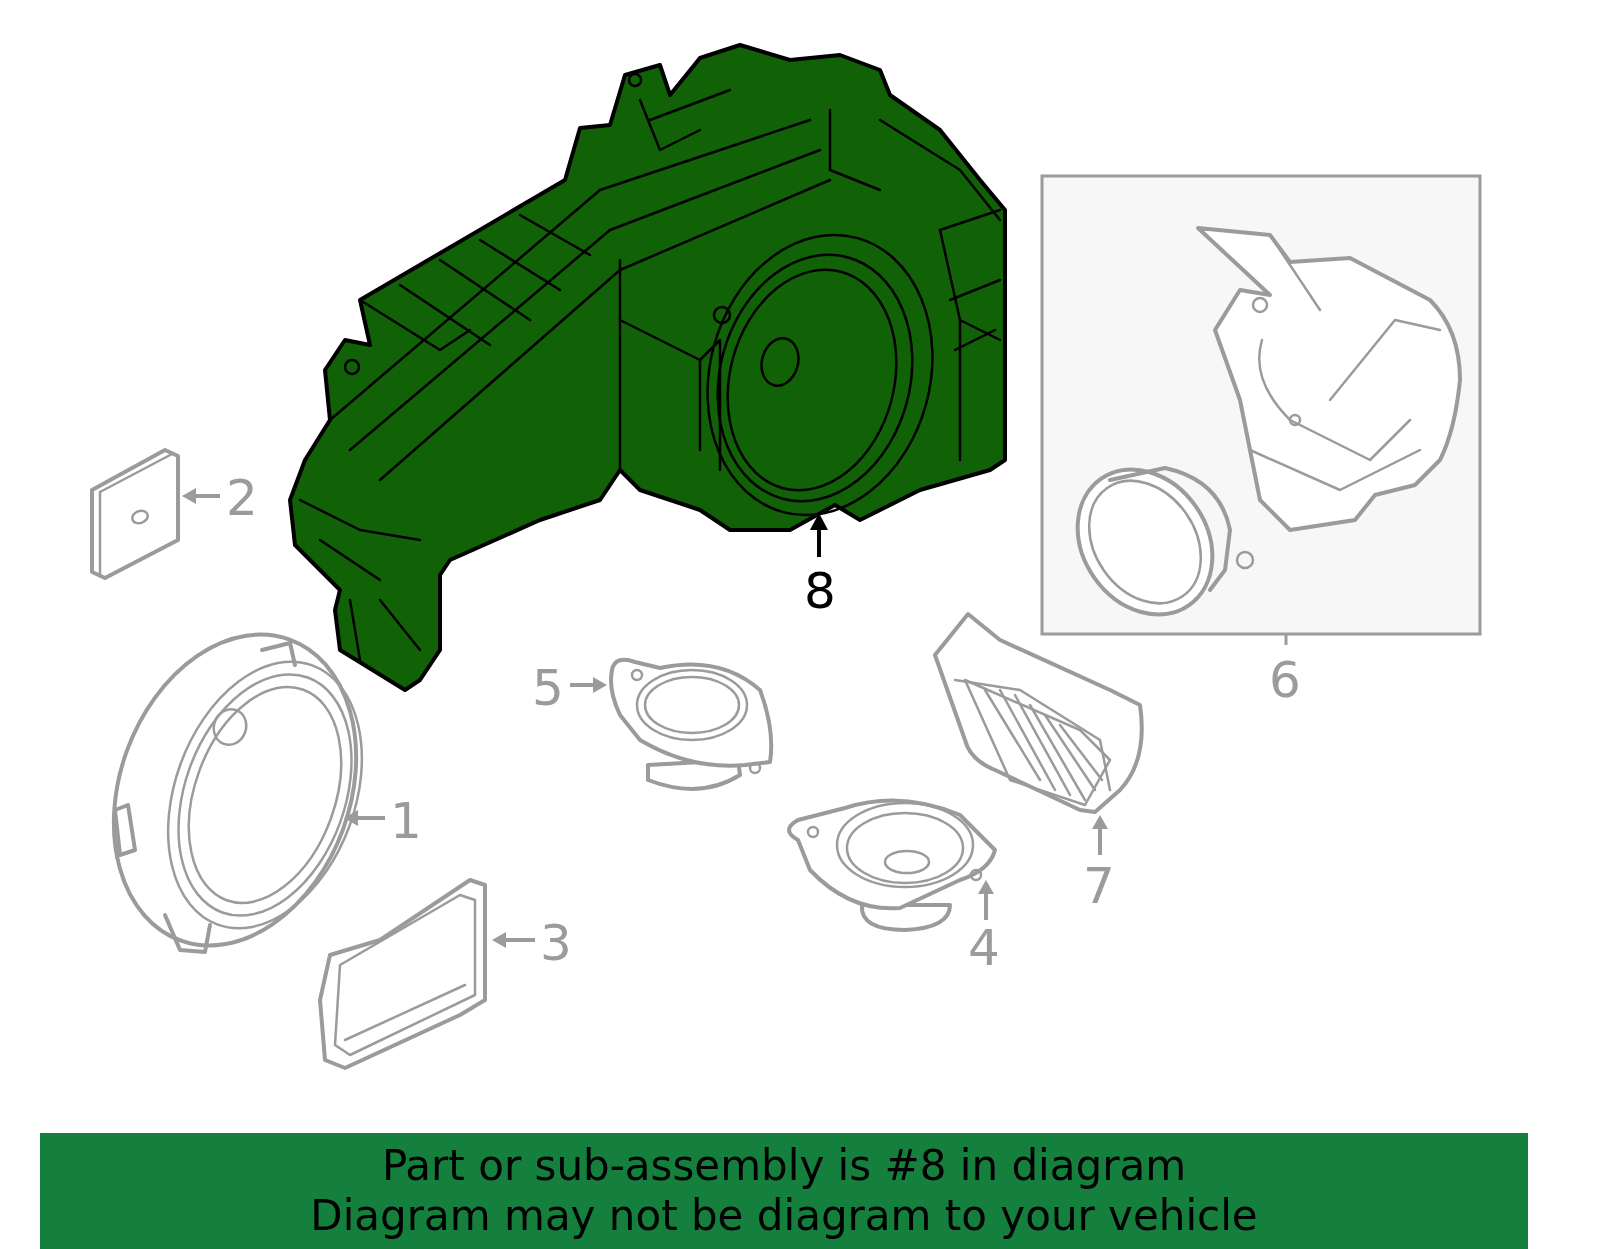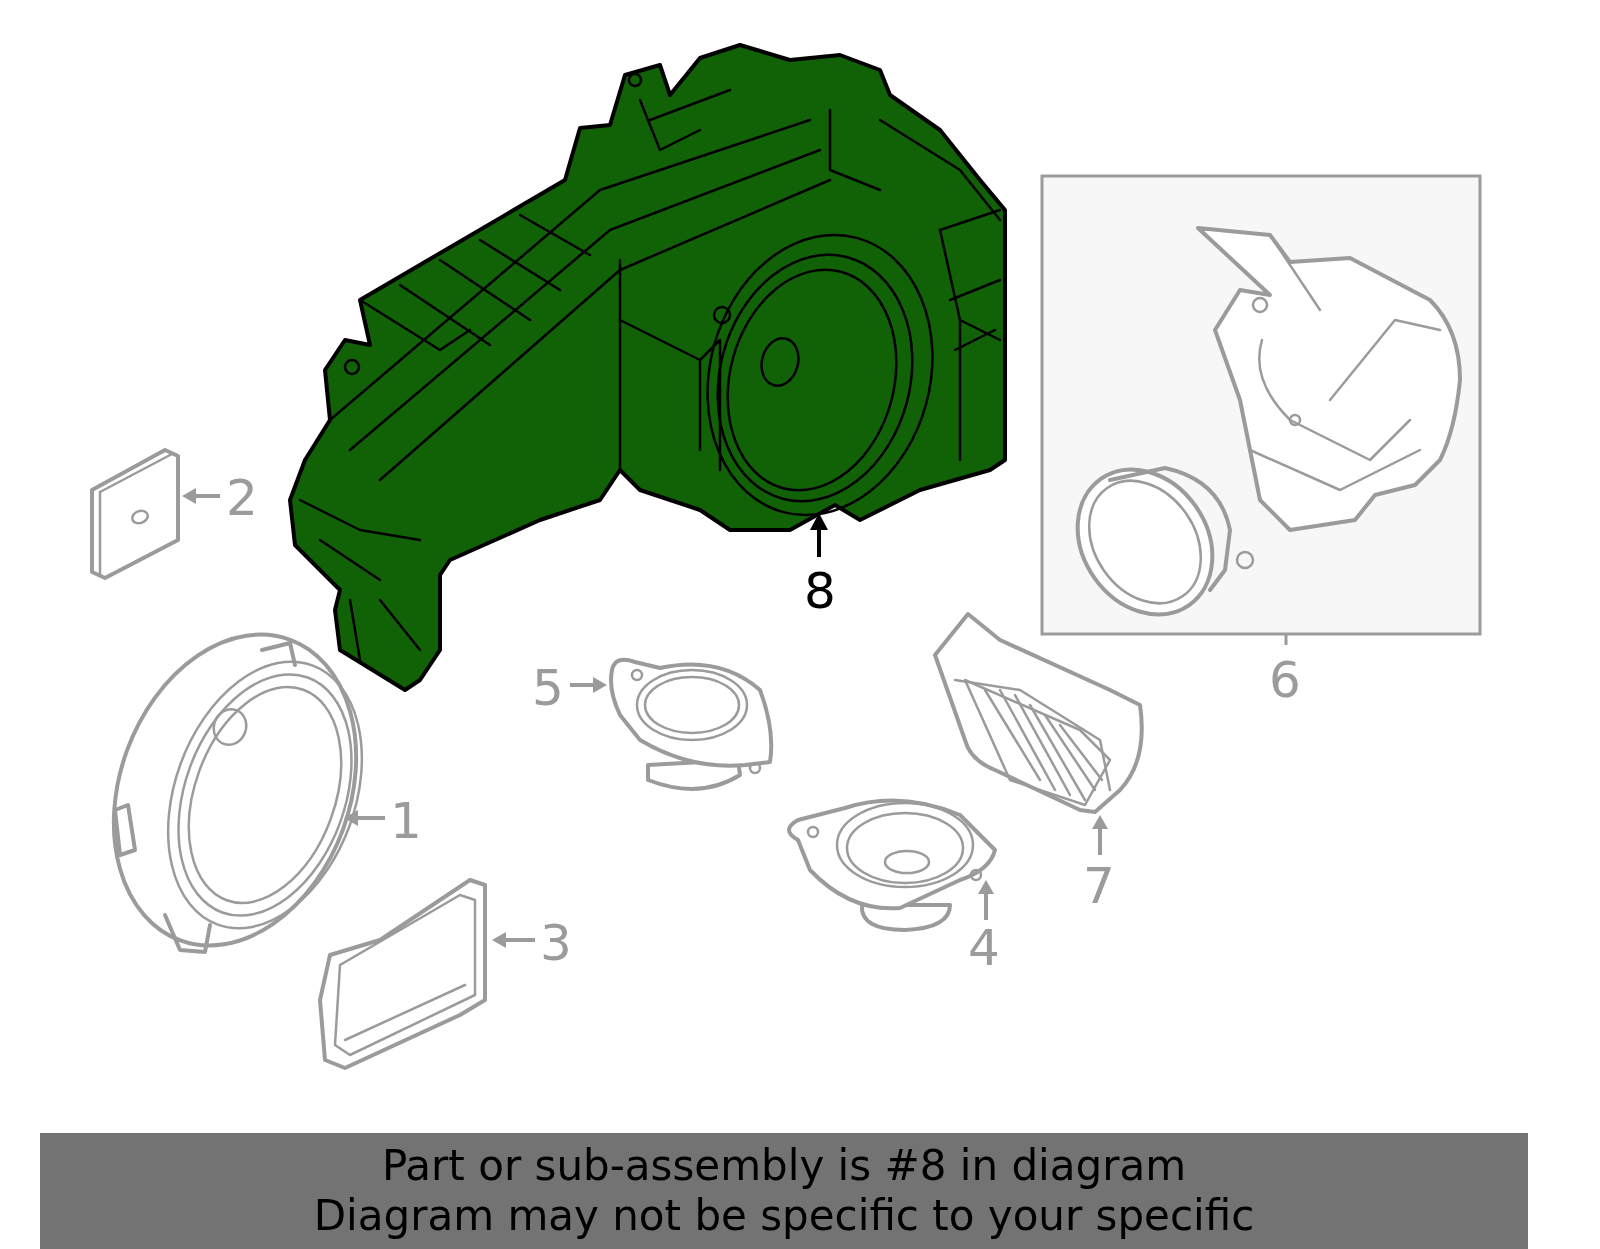--- a/index.html
+++ b/index.html
@@ -7,21 +7,21 @@
   #diagram { position: absolute; left: 0; top: 0; width: 1600px; height: 1249px; }
   .callout { font-family: "DejaVu Sans", sans-serif; font-size: 50px; fill: #9b9b9b; }
   .callout-active { fill: #000000; }
   .gray { fill: none; stroke: #9b9b9b; stroke-width: 4; stroke-linejoin: round; stroke-linecap: round; }
   .gray-thin { fill: none; stroke: #9b9b9b; stroke-width: 2.5; stroke-linejoin: round; stroke-linecap: round; }
   .gray-fill { fill: #ffffff; stroke: #9b9b9b; stroke-width: 4; stroke-linejoin: round; }
   .green-fill { fill: #116207; stroke: #000000; stroke-width: 4; stroke-linejoin: round; }
   .blk { fill: none; stroke: #000000; stroke-width: 2.5; stroke-linejoin: round; stroke-linecap: round; }
   .banner {
     position: absolute; left: 40px; top: 1133px; width: 1488px; height: 116px;
-    background: #737373; color: #000000; text-align: center;
+    background: #15803d; color: #000000; text-align: center;
     font-family: "DejaVu Sans", sans-serif; font-size: 42px; line-height: 50px;
     padding-top: 8px; box-sizing: border-box;
   }
   .banner div { white-space: nowrap; }
 </style>
 </head>
 <body>
 
 <svg id="diagram" viewBox="0 0 1600 1249" xmlns="http://www.w3.org/2000/svg">
 
@@ -170,14 +170,14 @@
     <circle class="gray-thin" cx="1295" cy="420" r="5"></circle>
   </g>
   <g>
     <line x1="1286" y1="634" x2="1286" y2="645" stroke="#9b9b9b" stroke-width="3"></line>
     <text class="callout" x="1269" y="697">6</text>
   </g>
 </svg>
 
 <div class="banner">
   <div>Part or sub-assembly is #8 in diagram</div>
-  <div>Diagram may not be specific to your specific</div>
+  <div>Diagram may not be diagram to your vehicle</div>
 </div>
 
 </body></html>

